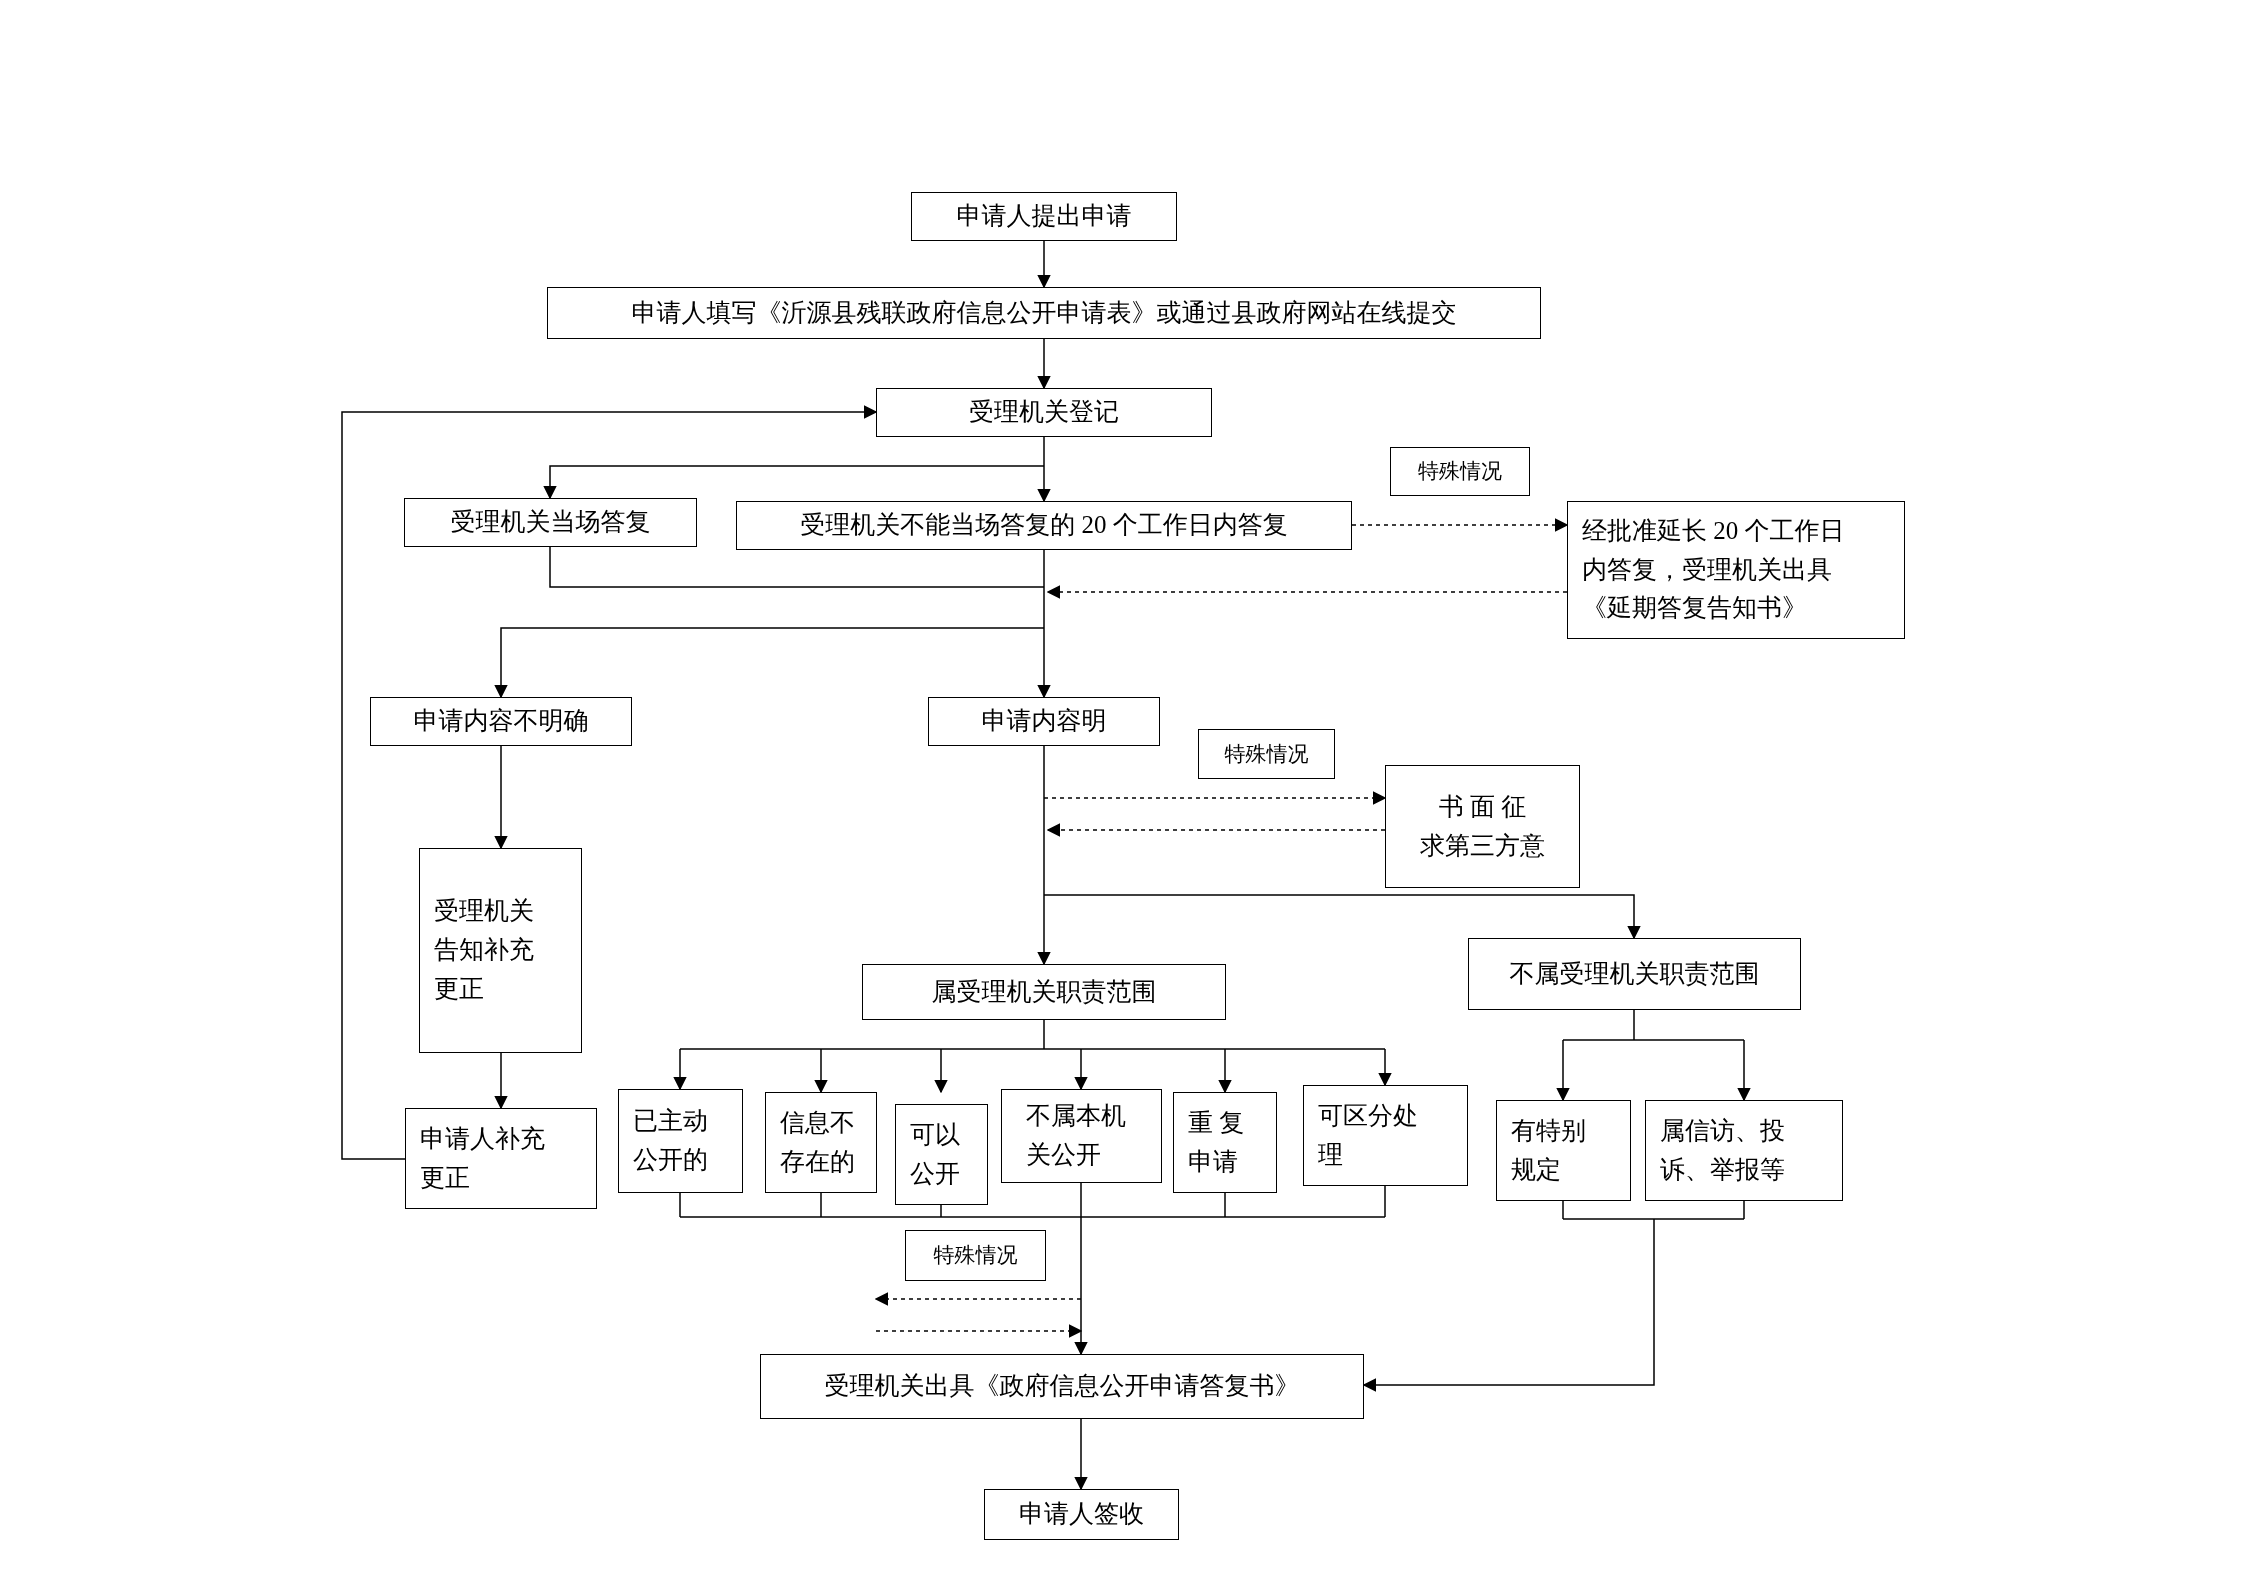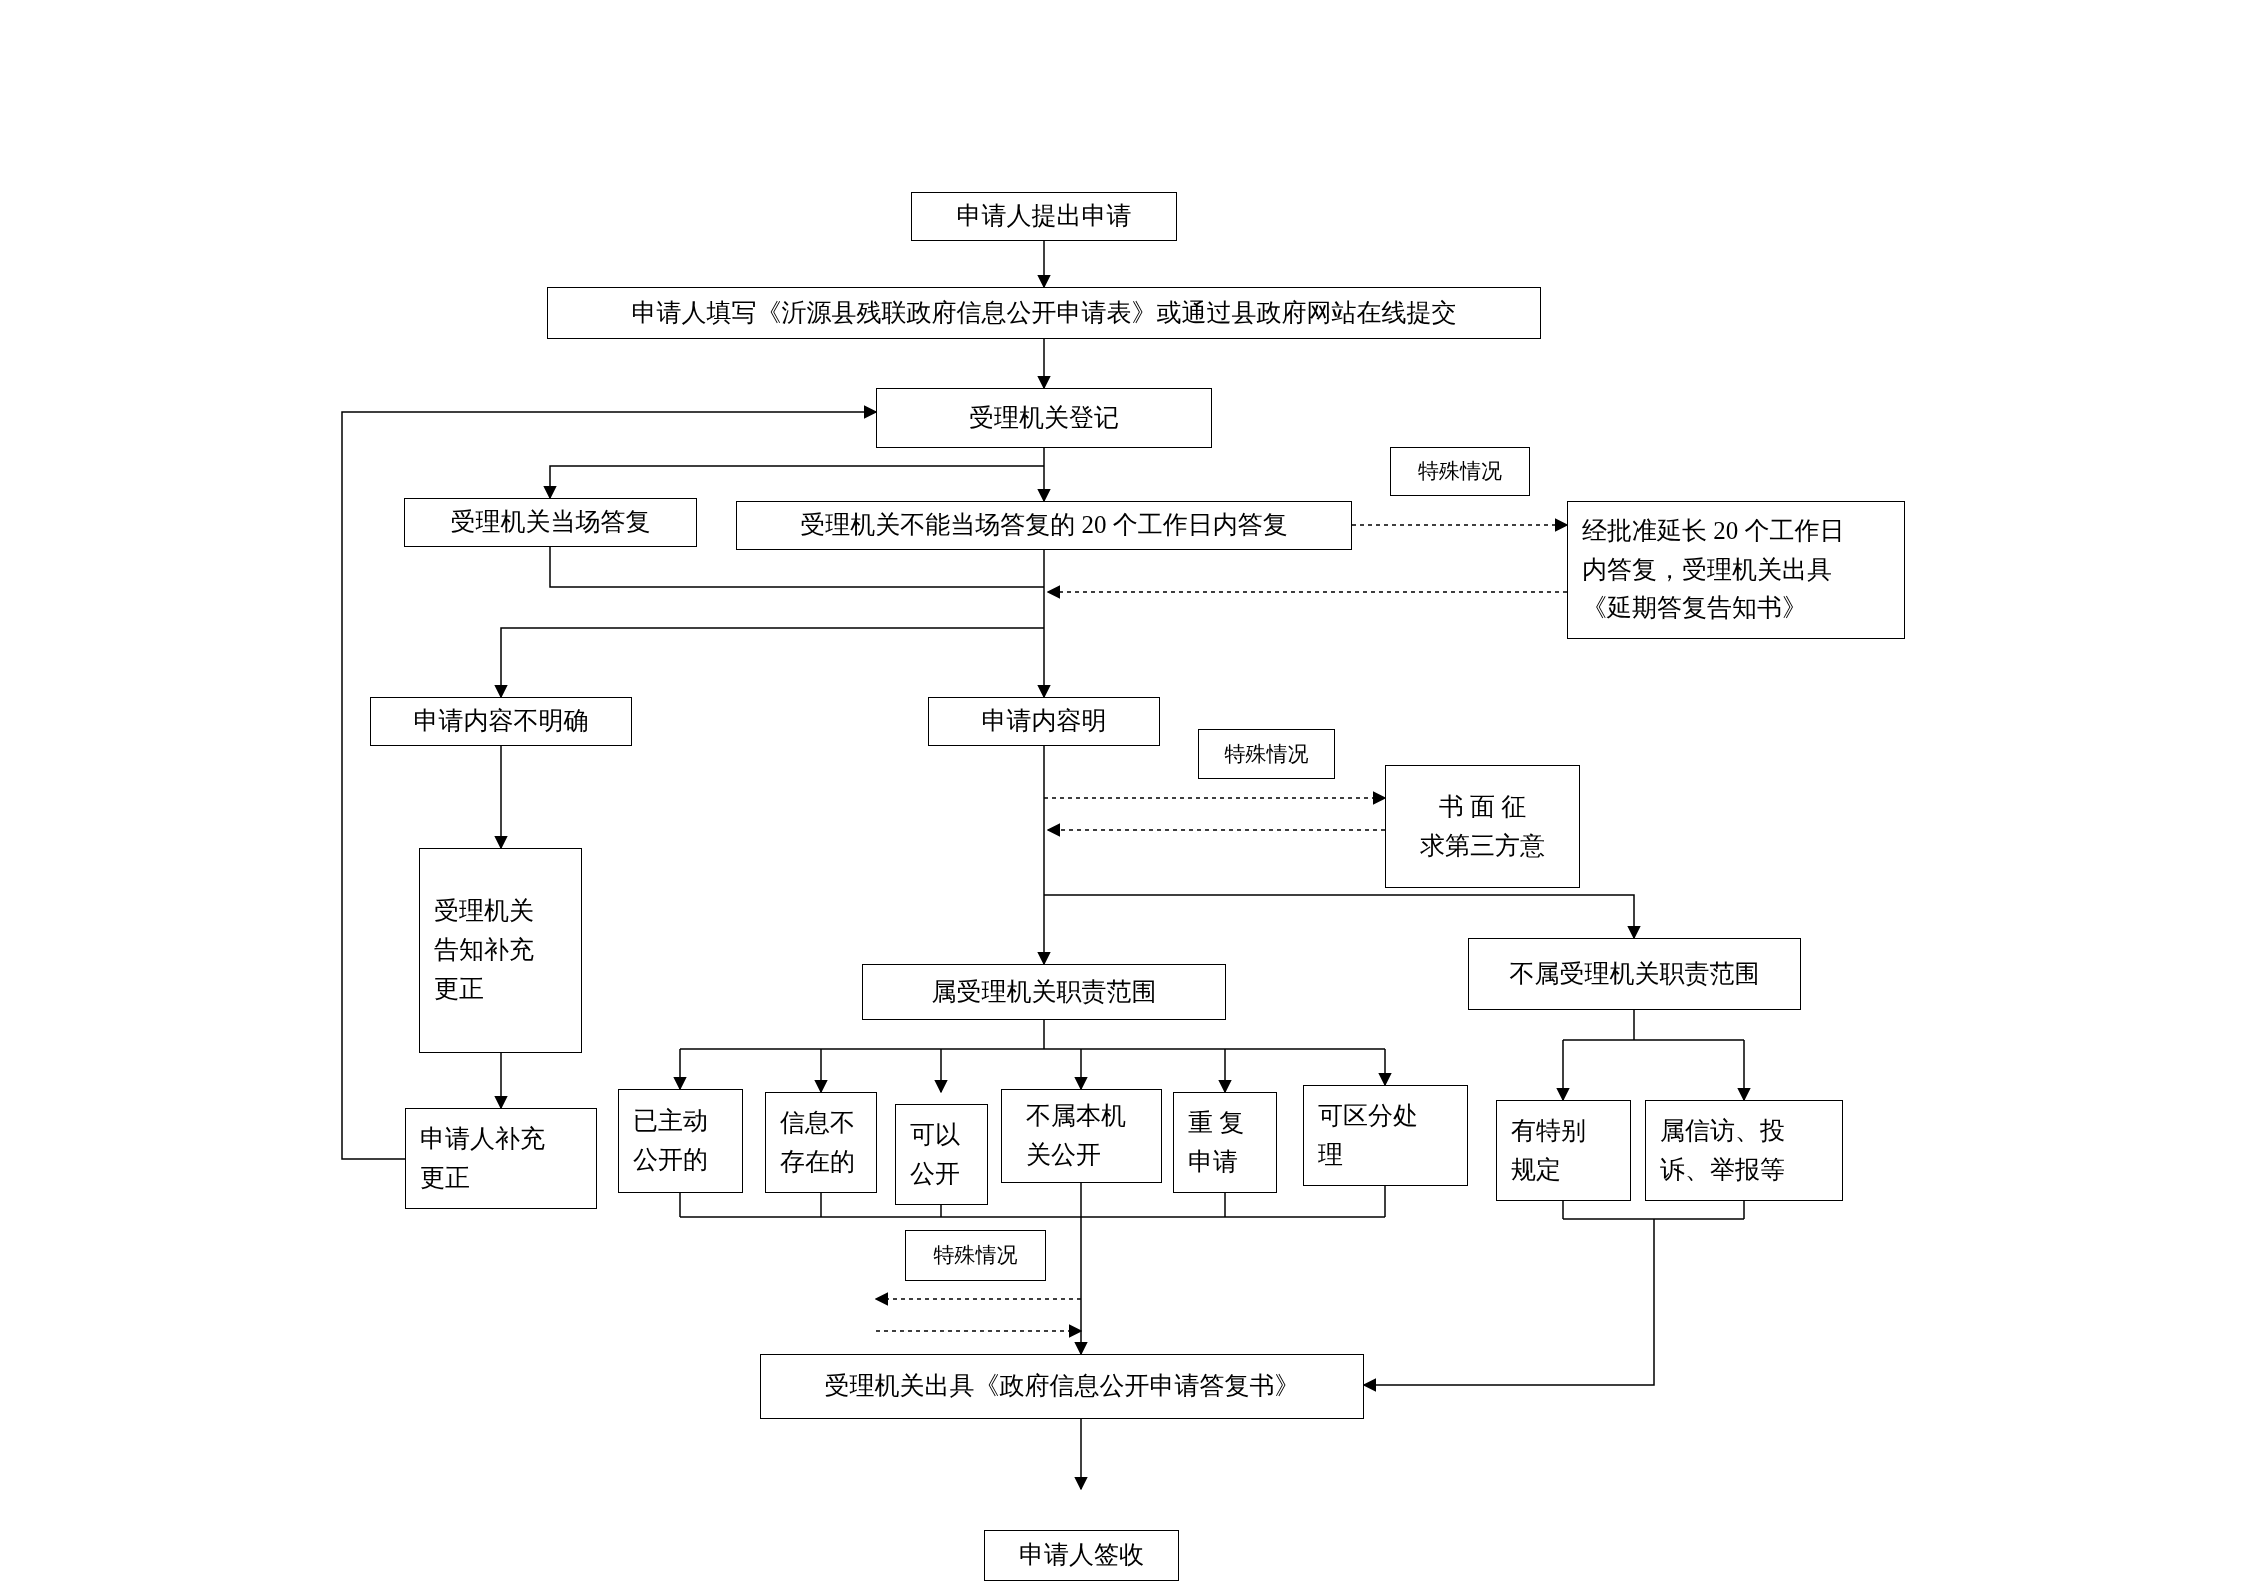--- a/index.html
+++ b/index.html
@@ -112,21 +112,21 @@
     <path class="dotted" d="M1044 798 H1385" marker-end="url(#arrow)"></path>
     <path class="dotted" d="M1385 830 H1048" marker-end="url(#arrow)"></path>
     <path class="dotted" d="M1081 1299 H876" marker-end="url(#arrow)"></path>
     <path class="dotted" d="M876 1331 H1081" marker-end="url(#arrow)"></path>
   </svg>
 
   <div class="node" style="left:911px; top:192px; width:266px; height:49px;">申请人提出申请</div>
 
   <div class="node" style="left:547px; top:287px; width:994px; height:52px;">申请人填写《沂源县残联政府信息公开申请表》或通过县政府网站在线提交</div>
 
-  <div class="node" style="left:876px; top:388px; width:336px; height:60px;text-align:center;">受理机关登记</div>
+  <div class="node" style="left:876px; top:388px; width:336px; height:49px;text-align:center;">受理机关登记</div>
 
   <div class="node" style="left:404px; top:498px; width:293px; height:49px;text-align:center;">受理机关当场答复</div>
 
   <div class="node" style="left:736px; top:501px; width:616px; height:49px;">受理机关不能当场答复的 20 个工作日内答复</div>
 
   <div class="node label" style="left:1390px; top:447px; width:140px; height:49px;">特殊情况</div>
 
   <div class="node left" style="left:1567px; top:501px; width:338px; height:138px;">经批准延长 20 个工作日
 内答复，受理机关出具
 《延期答复告知书》</div>
@@ -173,15 +173,15 @@
 规定</div>
 
   <div class="node left" style="left:1645px; top:1100px; width:198px; height:101px;">属信访、投
 诉、举报等</div>
 
   <div class="node label" style="left:905px; top:1230px; width:141px; height:51px;">特殊情况</div>
 
 
   <div class="node" style="left:760px; top:1354px; width:604px; height:65px;">受理机关出具《政府信息公开申请答复书》</div>
 
-  <div class="node" style="left:984px; top:1489px; width:195px; height:51px;margin-top:41px;">申请人签收</div>
+  <div class="node" style="left:984px; top:1489px; width:195px; height:51px;">申请人签收</div>
 
 </div>
 
 </body></html>

